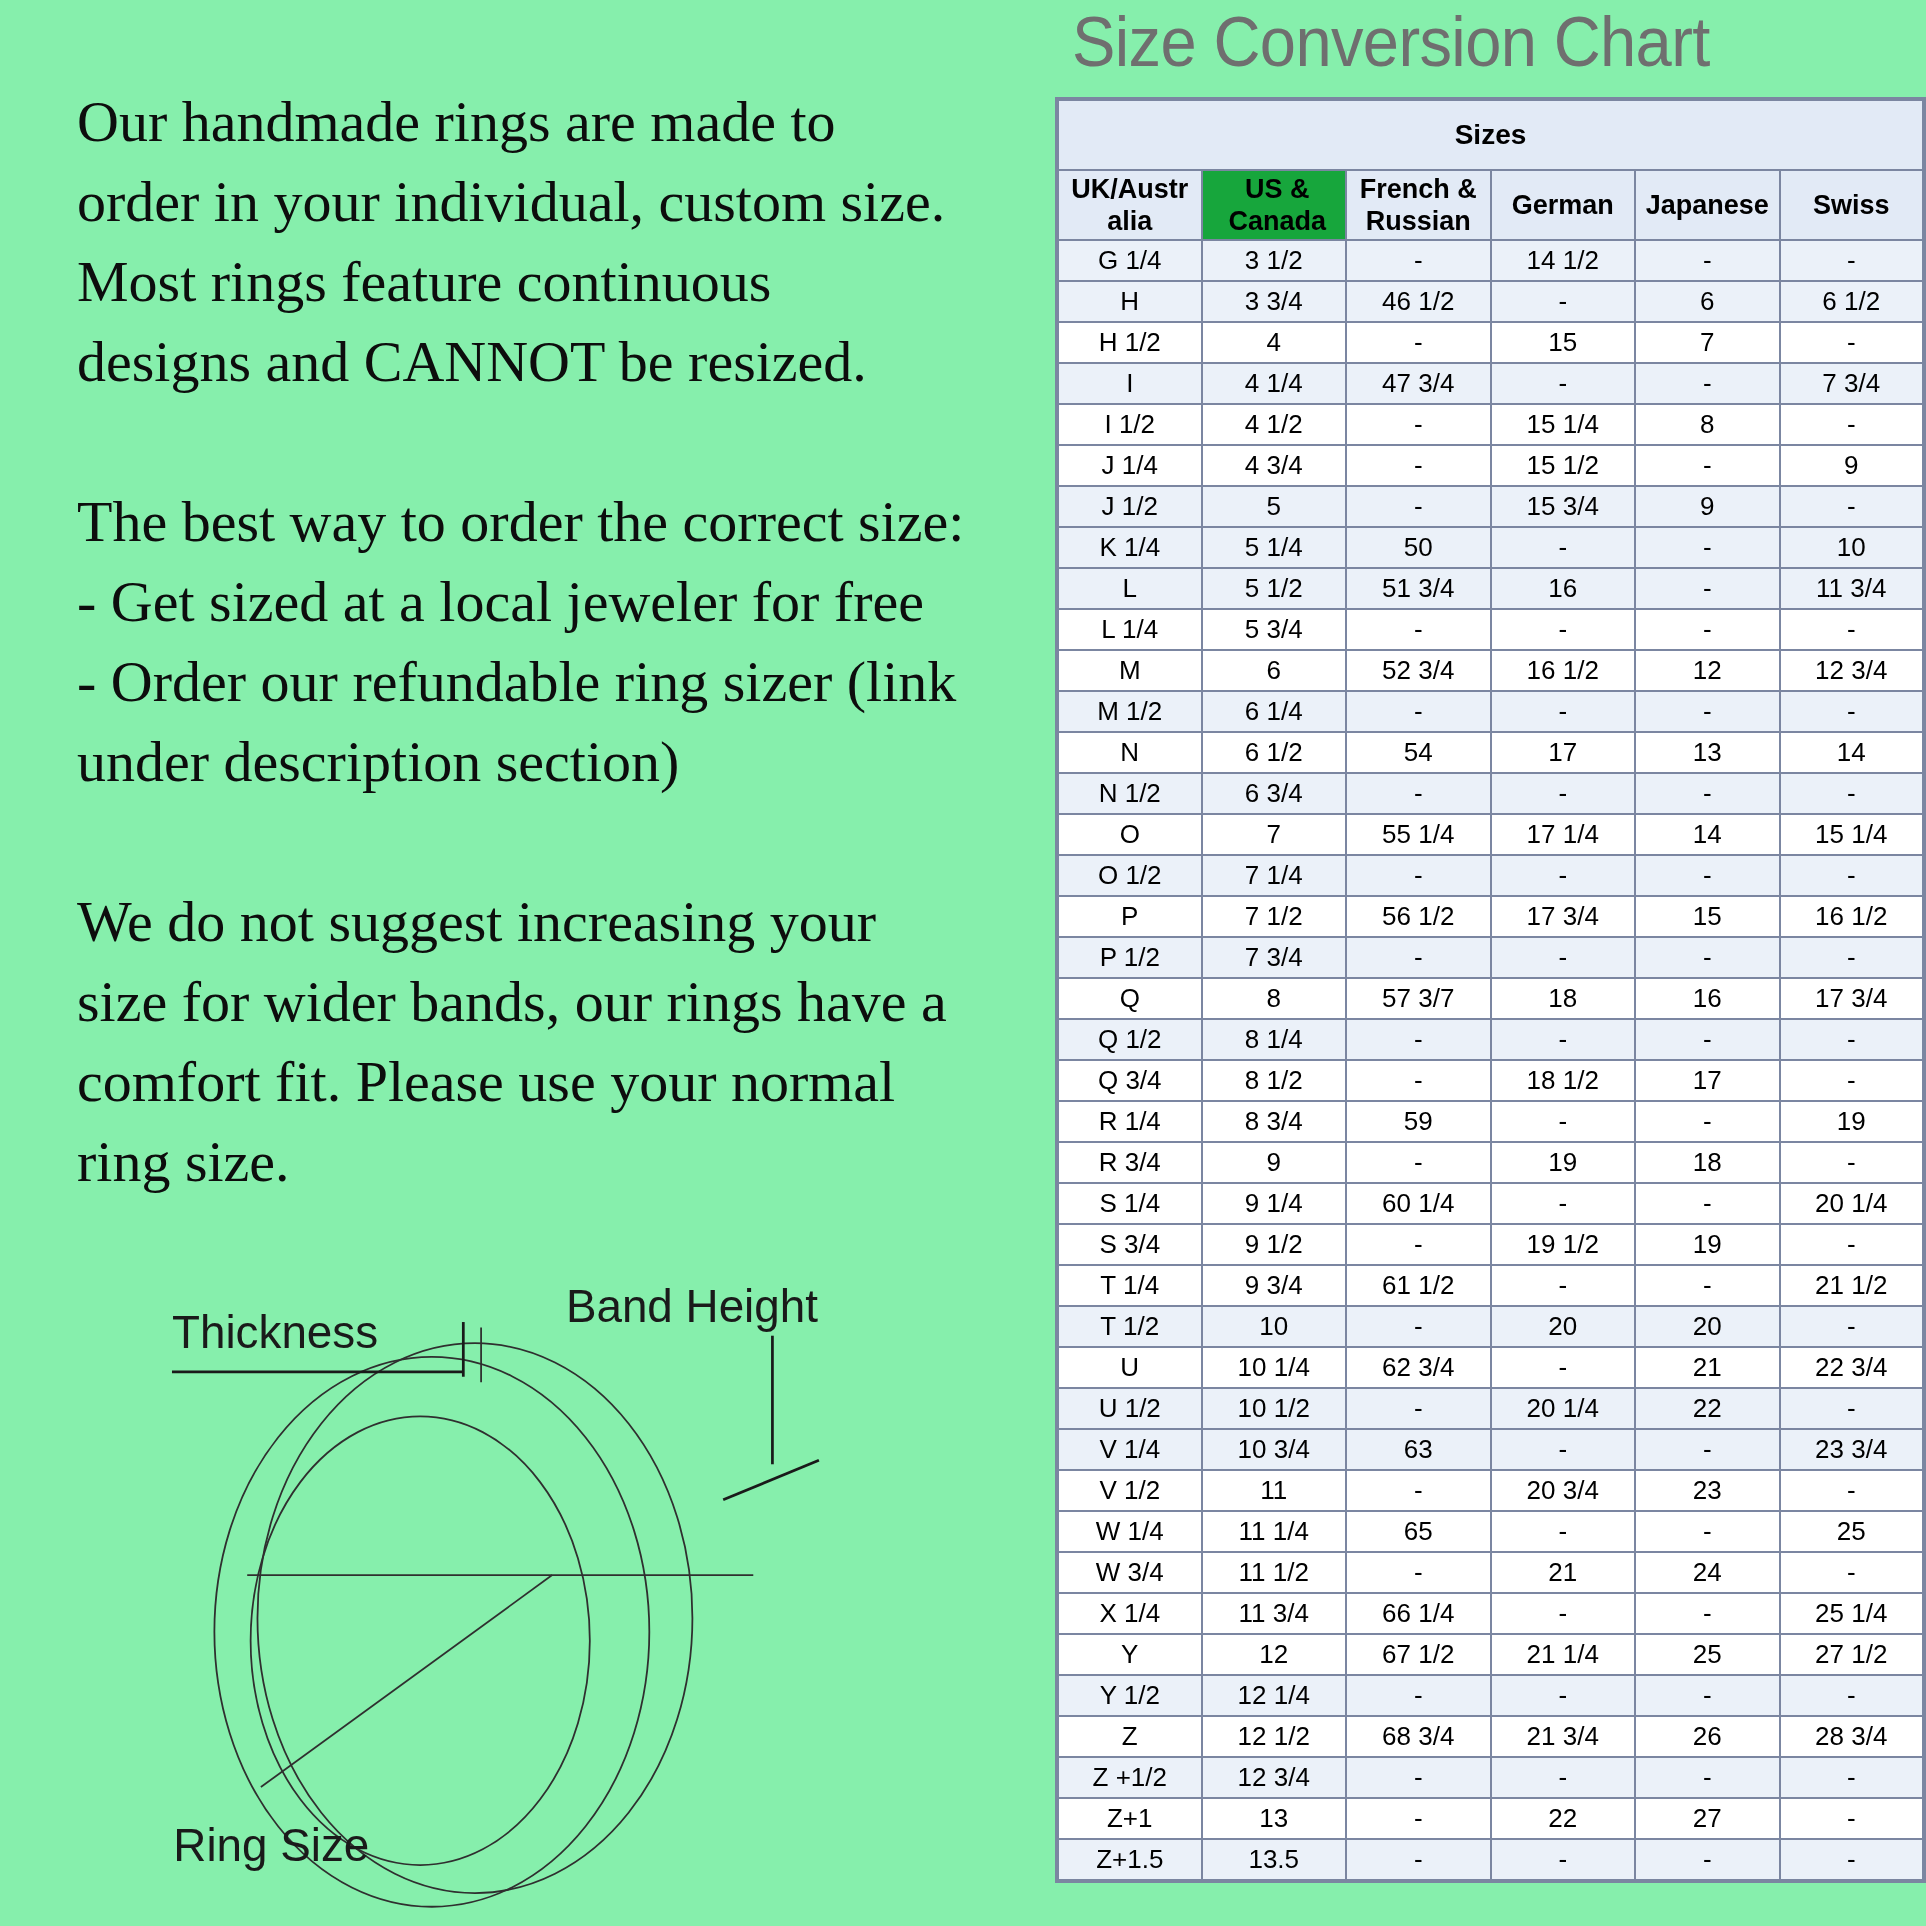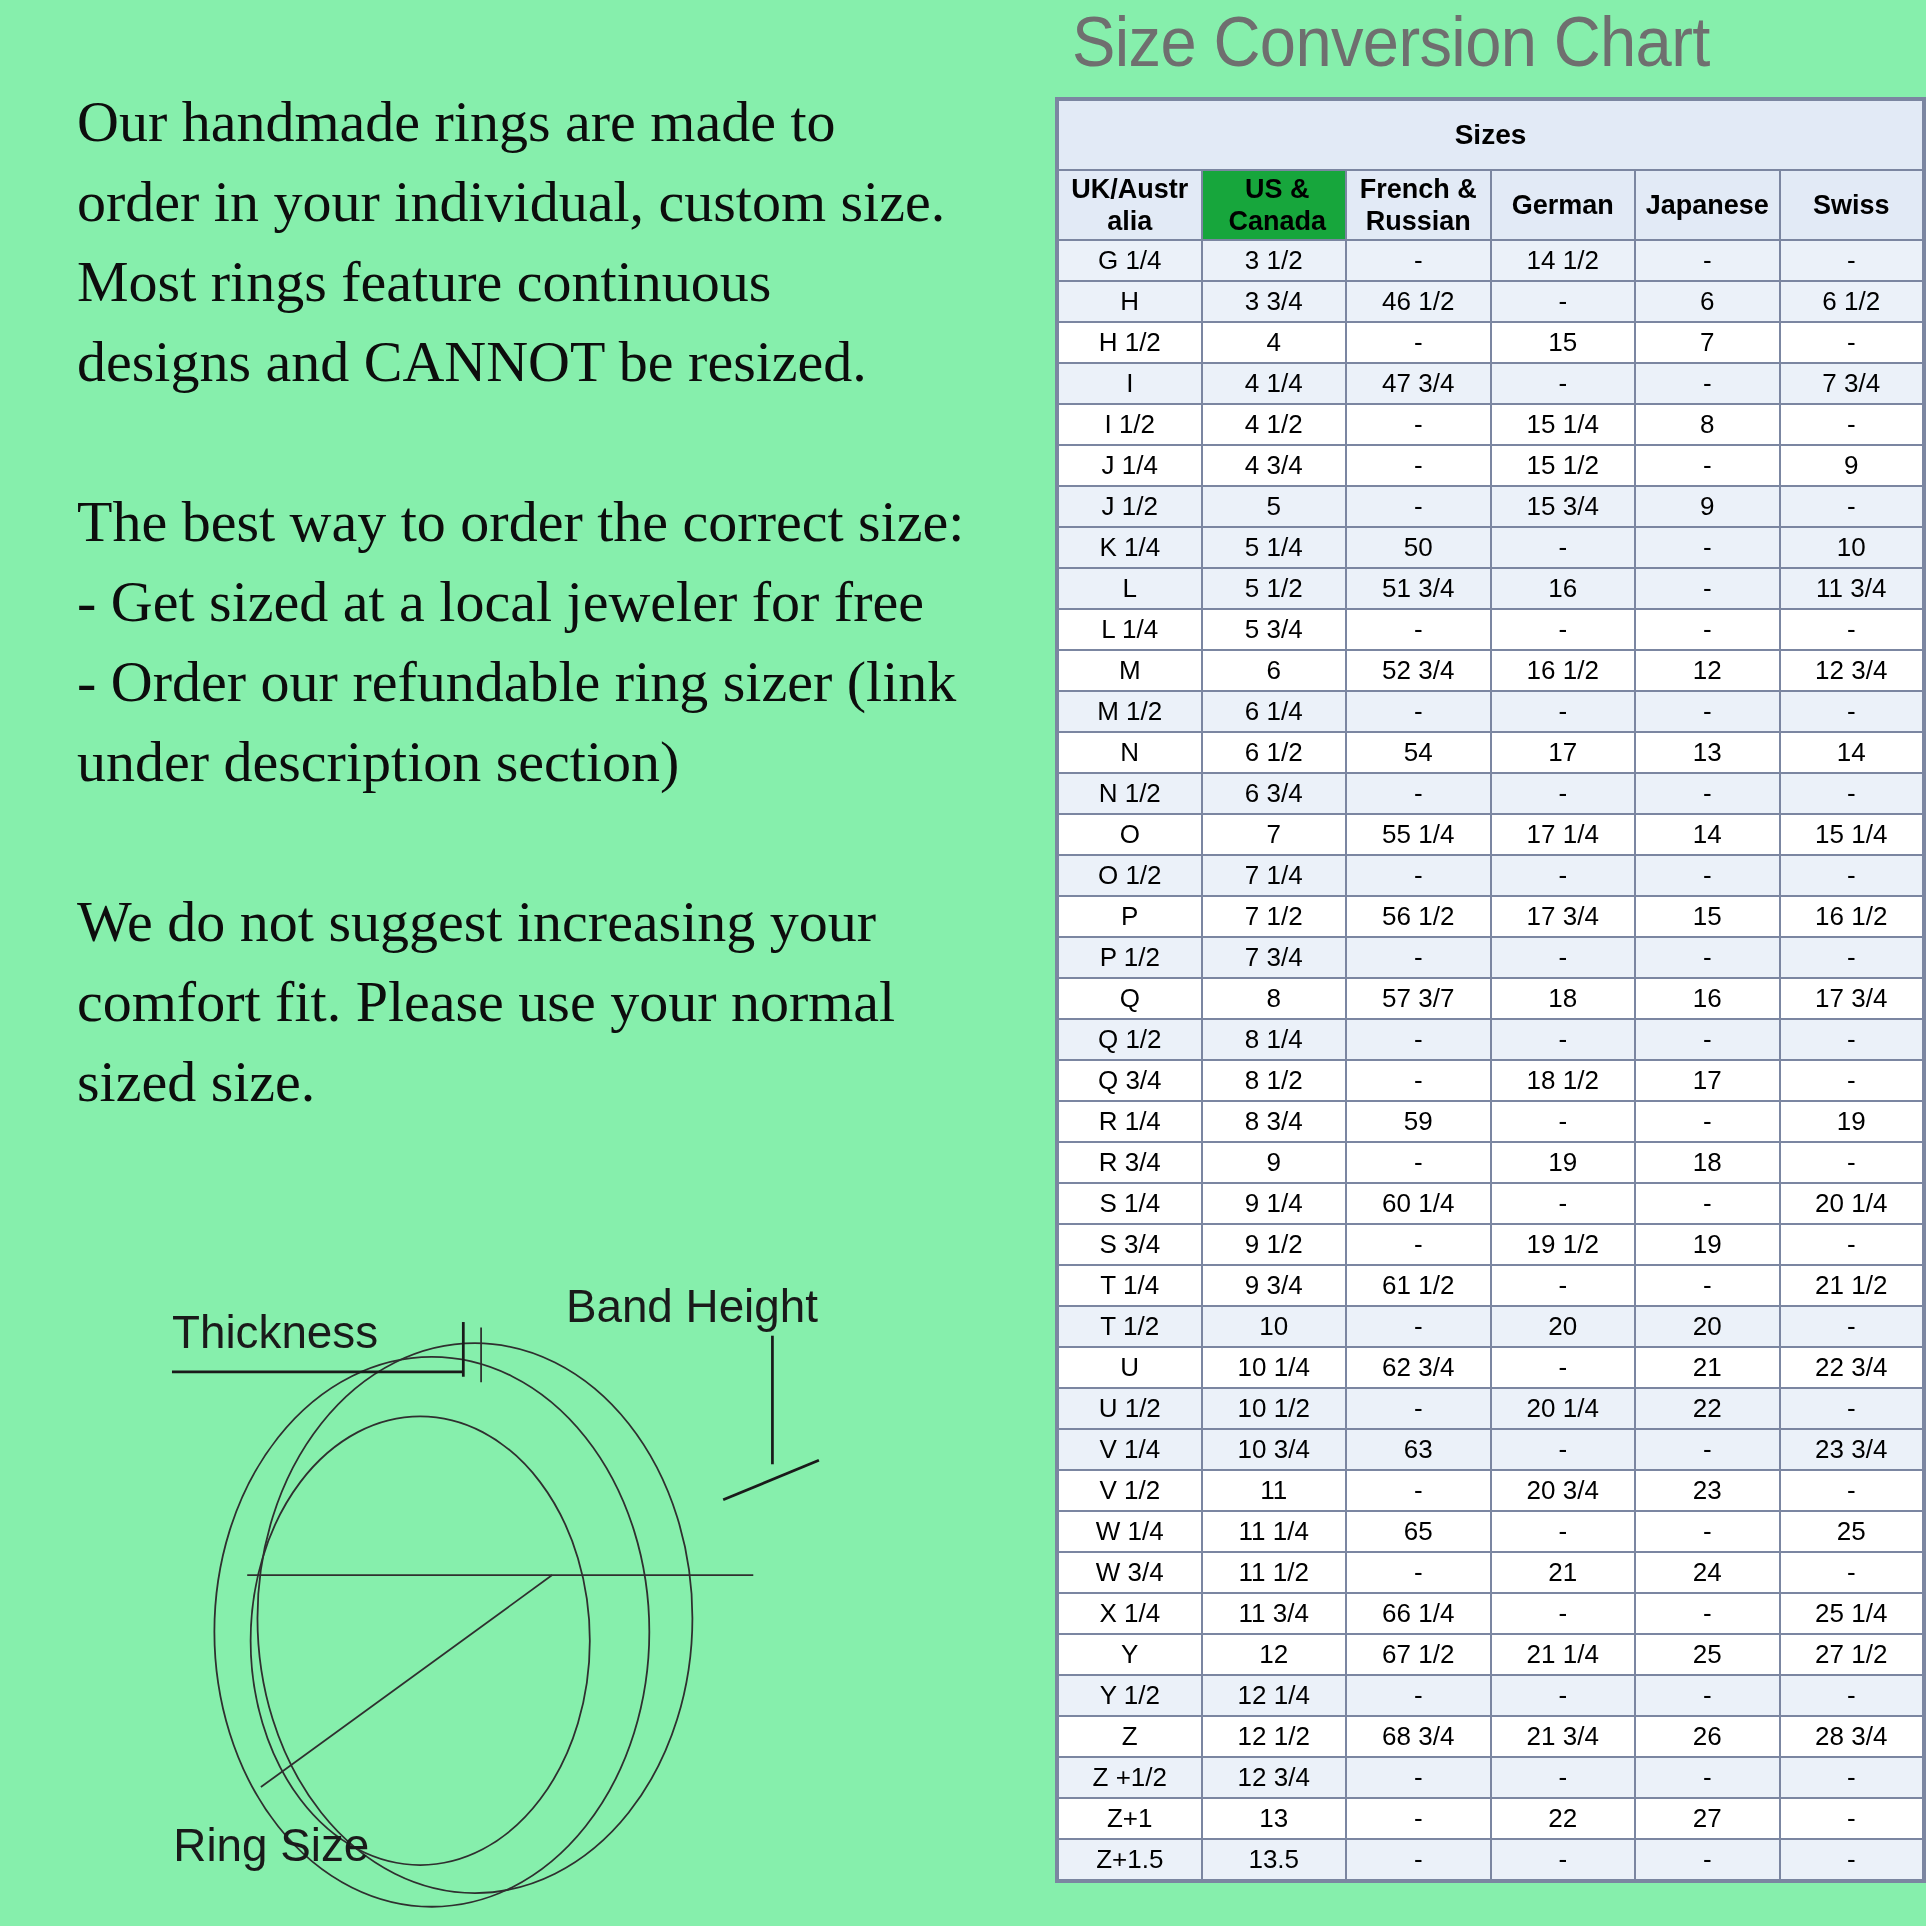--- a/index.html
+++ b/index.html
@@ -88,22 +88,23 @@
         <div class="t-line">designs and CANNOT be resized.</div>
       </div>
     <div class="para">
         <div class="t-line">The best way to order the correct size:</div>
         <div class="t-line">- Get sized at a local jeweler for free</div>
         <div class="t-line">- Order our refundable ring sizer (link</div>
         <div class="t-line">under description section)</div>
       </div>
     <div class="para">
         <div class="t-line">We do not suggest increasing your</div>
+        <div class="t-line">size for wider bands, our rings have a</div>
         <div class="t-line">comfort fit. Please use your normal</div>
-        <div class="t-line">sized size.</div>
+        <div class="t-line">ring size.</div>
       </div>
   </div>
 
   <svg class="ring-diagram" width="848" height="667" viewBox="0 0 1240 975">
 
     <ellipse class="stroke" cx="655" cy="525" rx="318" ry="402"></ellipse>
     <ellipse class="stroke" cx="592" cy="545" rx="318" ry="402"></ellipse>
     <ellipse class="stroke" cx="575" cy="558" rx="248" ry="328"></ellipse>
 
     <line class="stroke" x1="322" y1="462" x2="1062" y2="462"></line>

